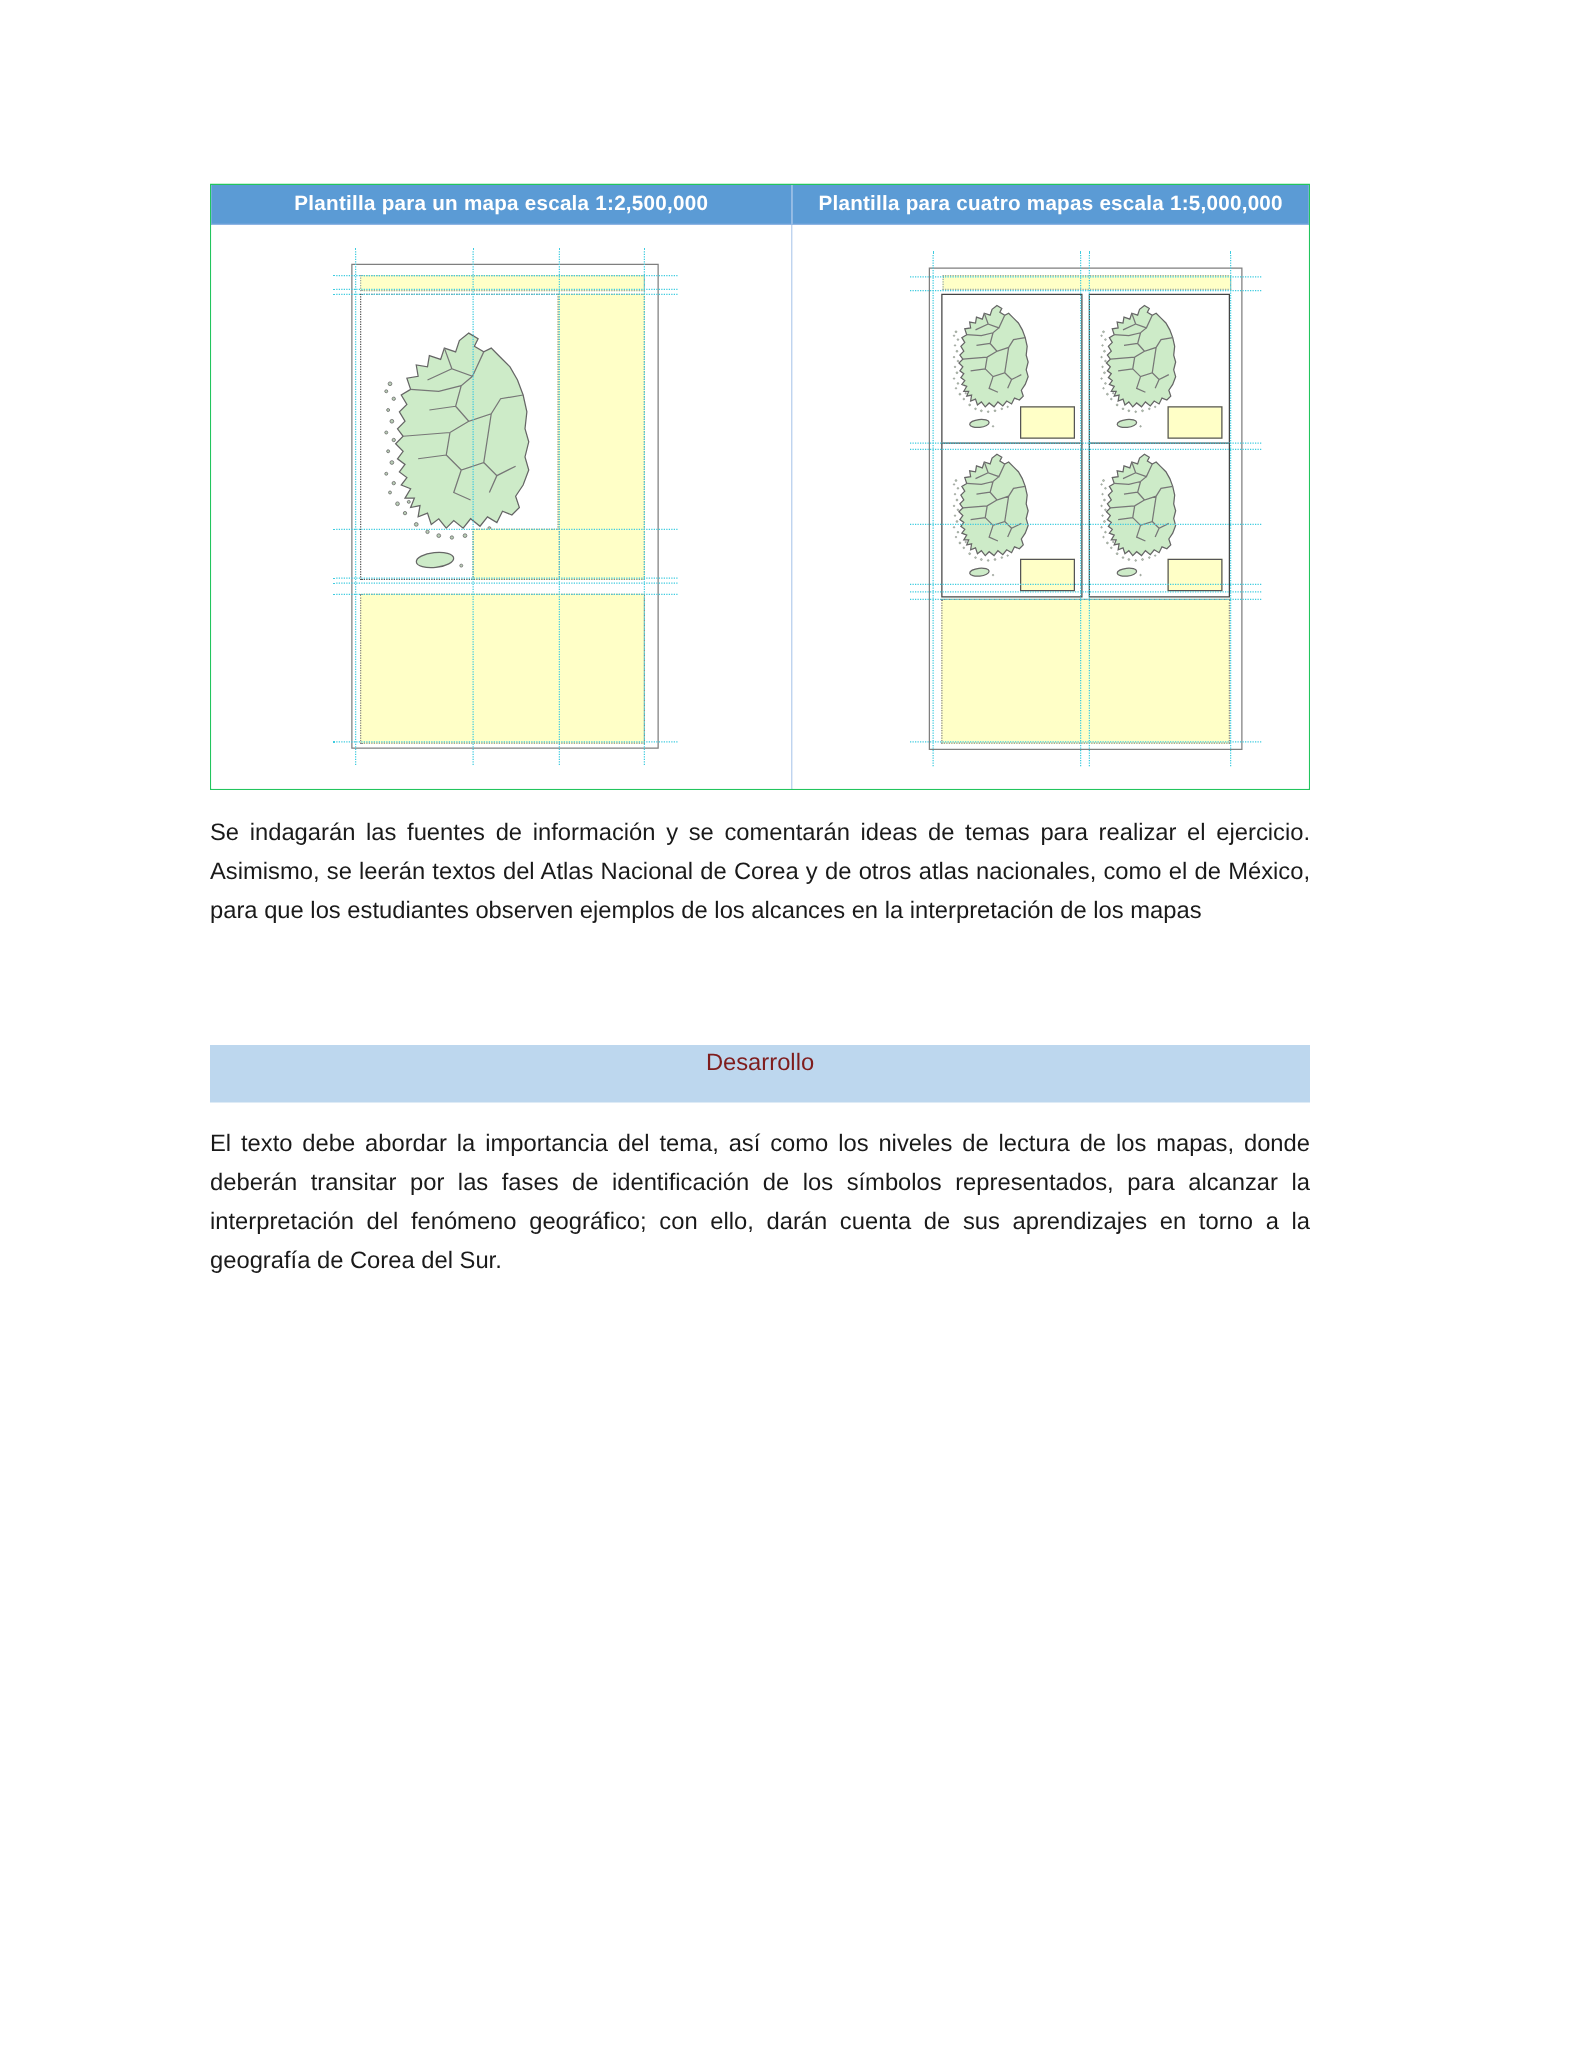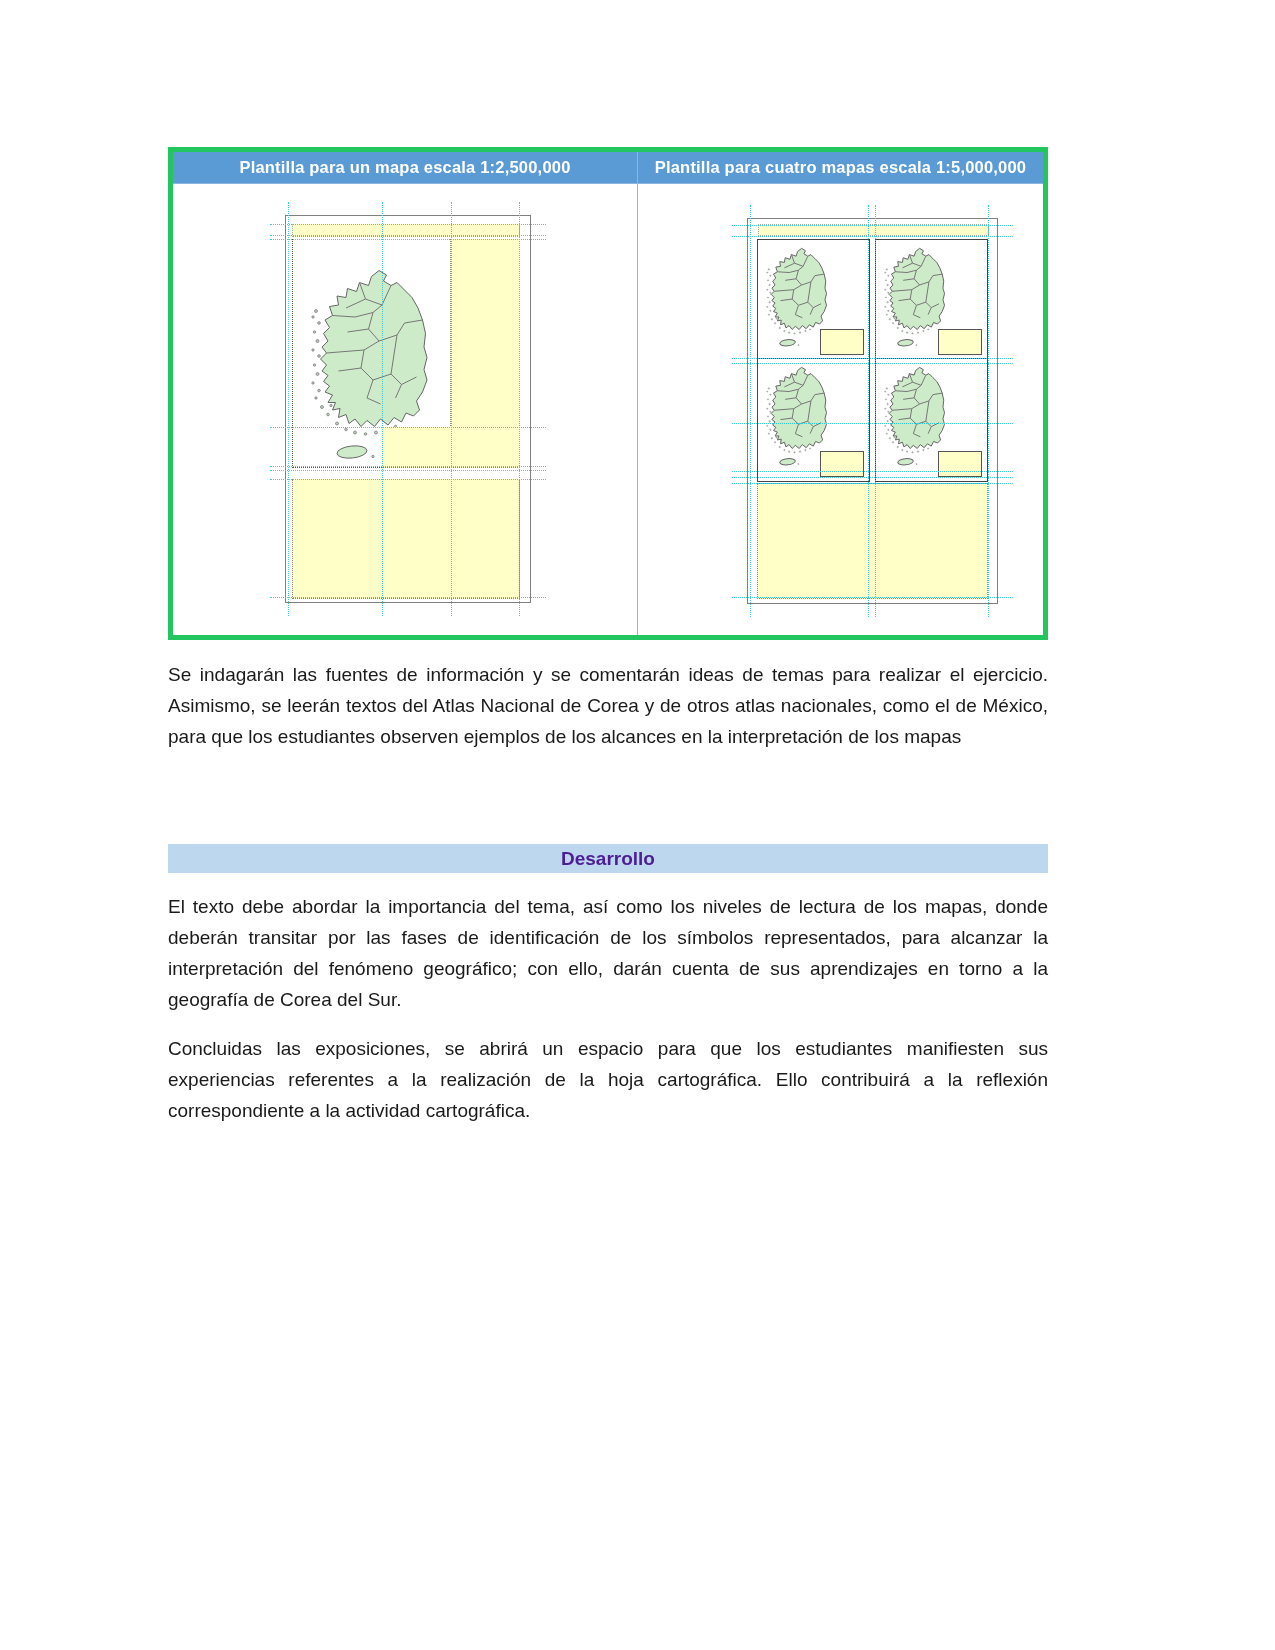--- a/index.html
+++ b/index.html
@@ -2,21 +2,21 @@
 <html><head>
 <meta charset="utf-8">
 <style>
   html,body{margin:0;padding:0;}
   body{width:1275px;height:1650px;background:#ffffff;position:relative;
        font-family:"Liberation Sans", sans-serif;}
   .doc{position:absolute;inset:0;}
   .content{position:absolute;left:168px;top:147px;width:880px;}
 
   
-  .map-table{display:flex;border:5px solid #22c55e;background:#fff;}
+  .map-table{display:flex;border:1px solid #22c55e;background:#fff;}
   .map-col{position:relative;}
   .map-col.left{width:464px;border-right:1px solid #8EB4E3;}
   .map-col.right{flex:1;}
   .col-header{height:31px;line-height:31px;background:#5B9BD5;color:#ffffff;
       font-weight:bold;font-size:16.5px;text-align:center;border-bottom:1px solid #8EB4E3;
       letter-spacing:.2px;}
   .col-body{height:451px;position:relative;background:#fff;overflow:visible;}
 
   
   .tpl-page{position:absolute;background:#ffffff;border:1px solid #7f7f7f;}
@@ -52,22 +52,22 @@
   .k-left{left:8px;top:26px;width:150px;height:198px;}
   .k-grid{left:3px;top:6px;width:78px;height:103px;}
   .land{fill:#CDEBC8;stroke:#666;stroke-width:1;vector-effect:non-scaling-stroke;}
   .prov{fill:none;stroke:#777;stroke-width:1;vector-effect:non-scaling-stroke;}
   .isle{fill:#b9cdb6;stroke:#666;stroke-width:.4;}
   .jeju{fill:#CDEBC8;stroke:#666;stroke-width:1;vector-effect:non-scaling-stroke;}
 
   
   .body-par{font-size:19px;line-height:31px;text-align:justify;color:#1a1a1a;margin:0 0 18px 0;}
   .first-par{margin-top:19px;}
-  .section-band{background:#BDD7EE;height:29px;line-height:29px;text-align:center;
-      font-weight:bold;font-size:19px;color:#4c1d95;margin:0 0 18px 0;}
+  .section-band{background:#BDD7EE;height:46px;line-height:29px;text-align:center;
+      font-weight:normal;font-size:19px;color:#7f1d1d;margin:0 0 18px 0;}
   .band-desarrollo{margin-top:92px;}
   .band-cierre{margin-top:62px;}
 </style>
 </head>
 <body>
 
 <svg width="0" height="0" style="position:absolute" aria-hidden="true">
   <defs>
     <g id="korea">
       <path class="land" d="M52 3 L57 6 L55 10 L60 13 L64 11 L69 16 L74 21 L78 28 L81 36 L83 45 L82 54 L84 61 L82 69 L84 76 L81 84 L77 90 L79 96 L75 100 L70 98 L67 104 L62 101 L58 106 L53 102 L49 107 L44 103 L40 107 L36 102 L32 105 L30 99 L25 101 L26 95 L21 96 L23 91 L18 91 L21 86 L16 84 L19 80 L15 77 L18 73 L14 70 L17 66 L13 62 L17 58 L14 54 L18 50 L15 45 L19 41 L16 36 L21 33 L19 27 L25 26 L24 20 L30 21 L31 15 L37 17 L39 11 L45 13 L47 7 Z"></path>
@@ -185,16 +185,15 @@
           </div>
         </div>
       </div>
     </div>
 
     <p class="body-par first-par">Se indagarán las fuentes de información y se comentarán ideas de temas para realizar el ejercicio. Asimismo, se leerán textos del Atlas Nacional de Corea y de otros atlas nacionales, como el de México, para que los estudiantes observen ejemplos de los alcances en la interpretación de los mapas</p>
 
     <div class="section-band band-desarrollo">Desarrollo</div>
 
     <p class="body-par">El texto debe abordar la importancia del tema, así como los niveles de lectura de los mapas, donde deberán transitar por las fases de identificación de los símbolos representados, para alcanzar la interpretación del fenómeno geográfico; con ello, darán cuenta de sus aprendizajes en torno a la geografía de Corea del Sur.</p>
-    <p class="body-par">Concluidas las exposiciones, se abrirá un espacio para que los estudiantes manifiesten sus experiencias referentes a la realización de la hoja cartográfica. Ello contribuirá a la reflexión correspondiente a la actividad cartográfica.</p>
 
   </div>
 </div>
 
 </body></html>

